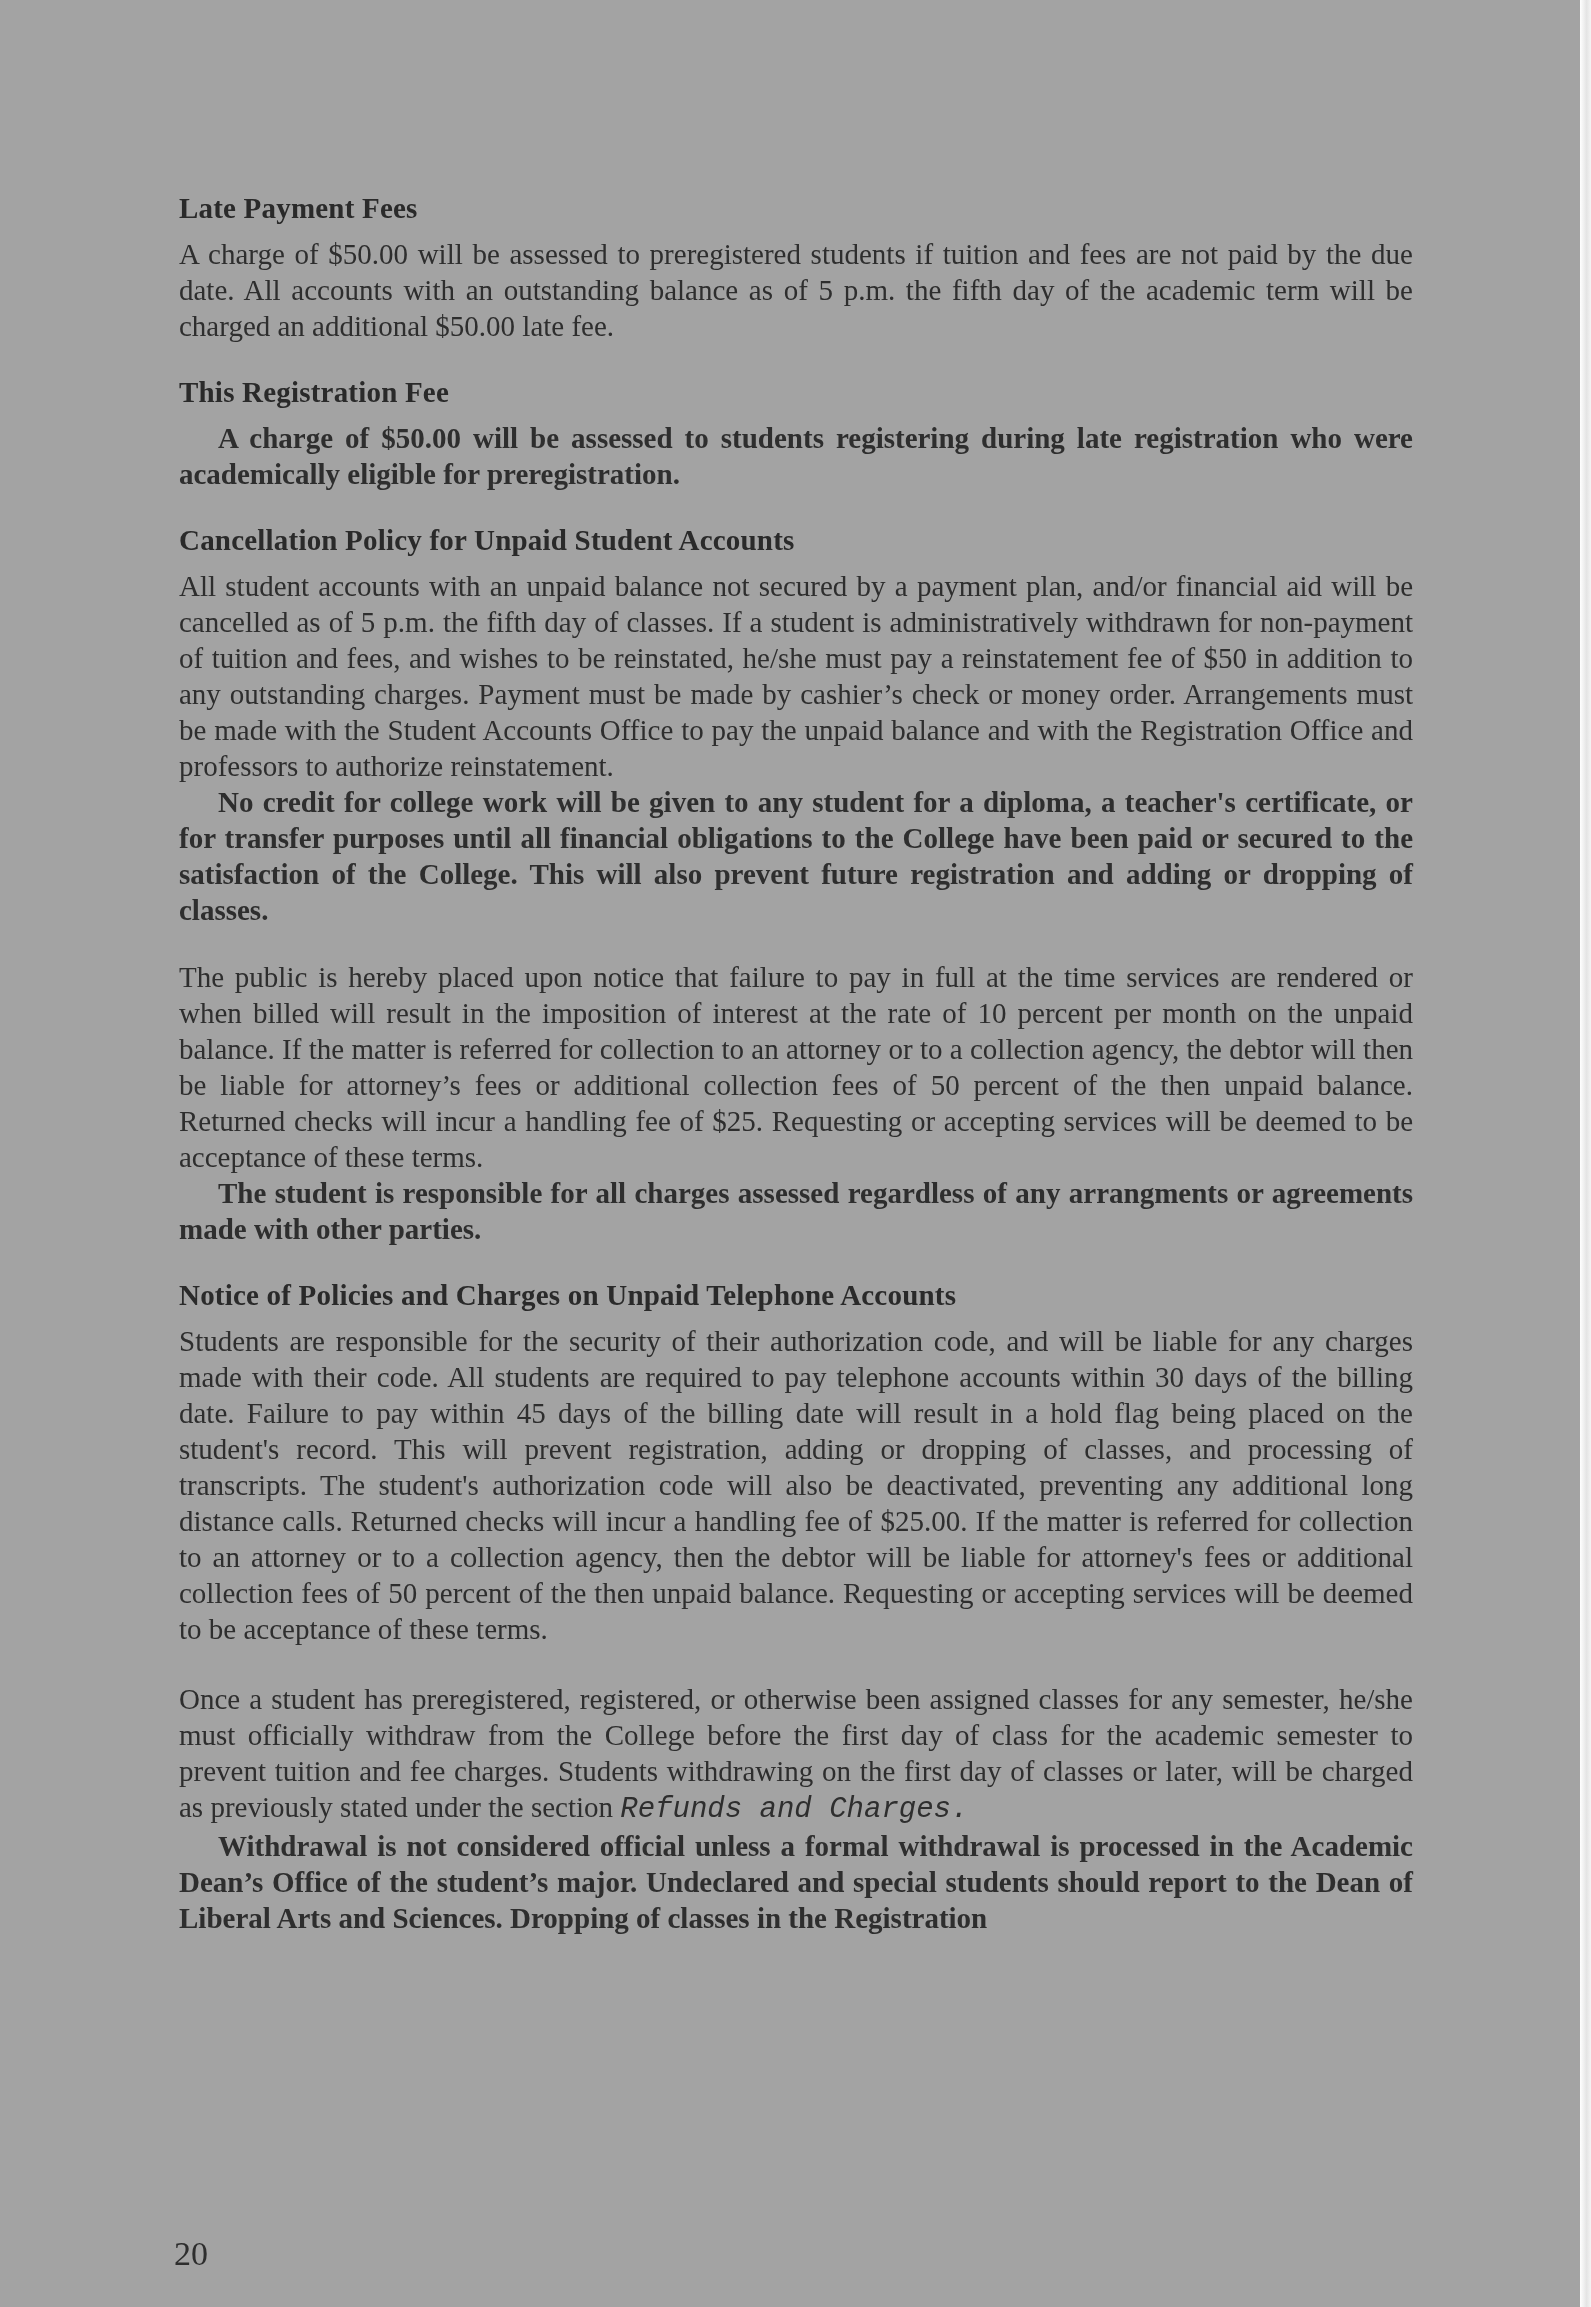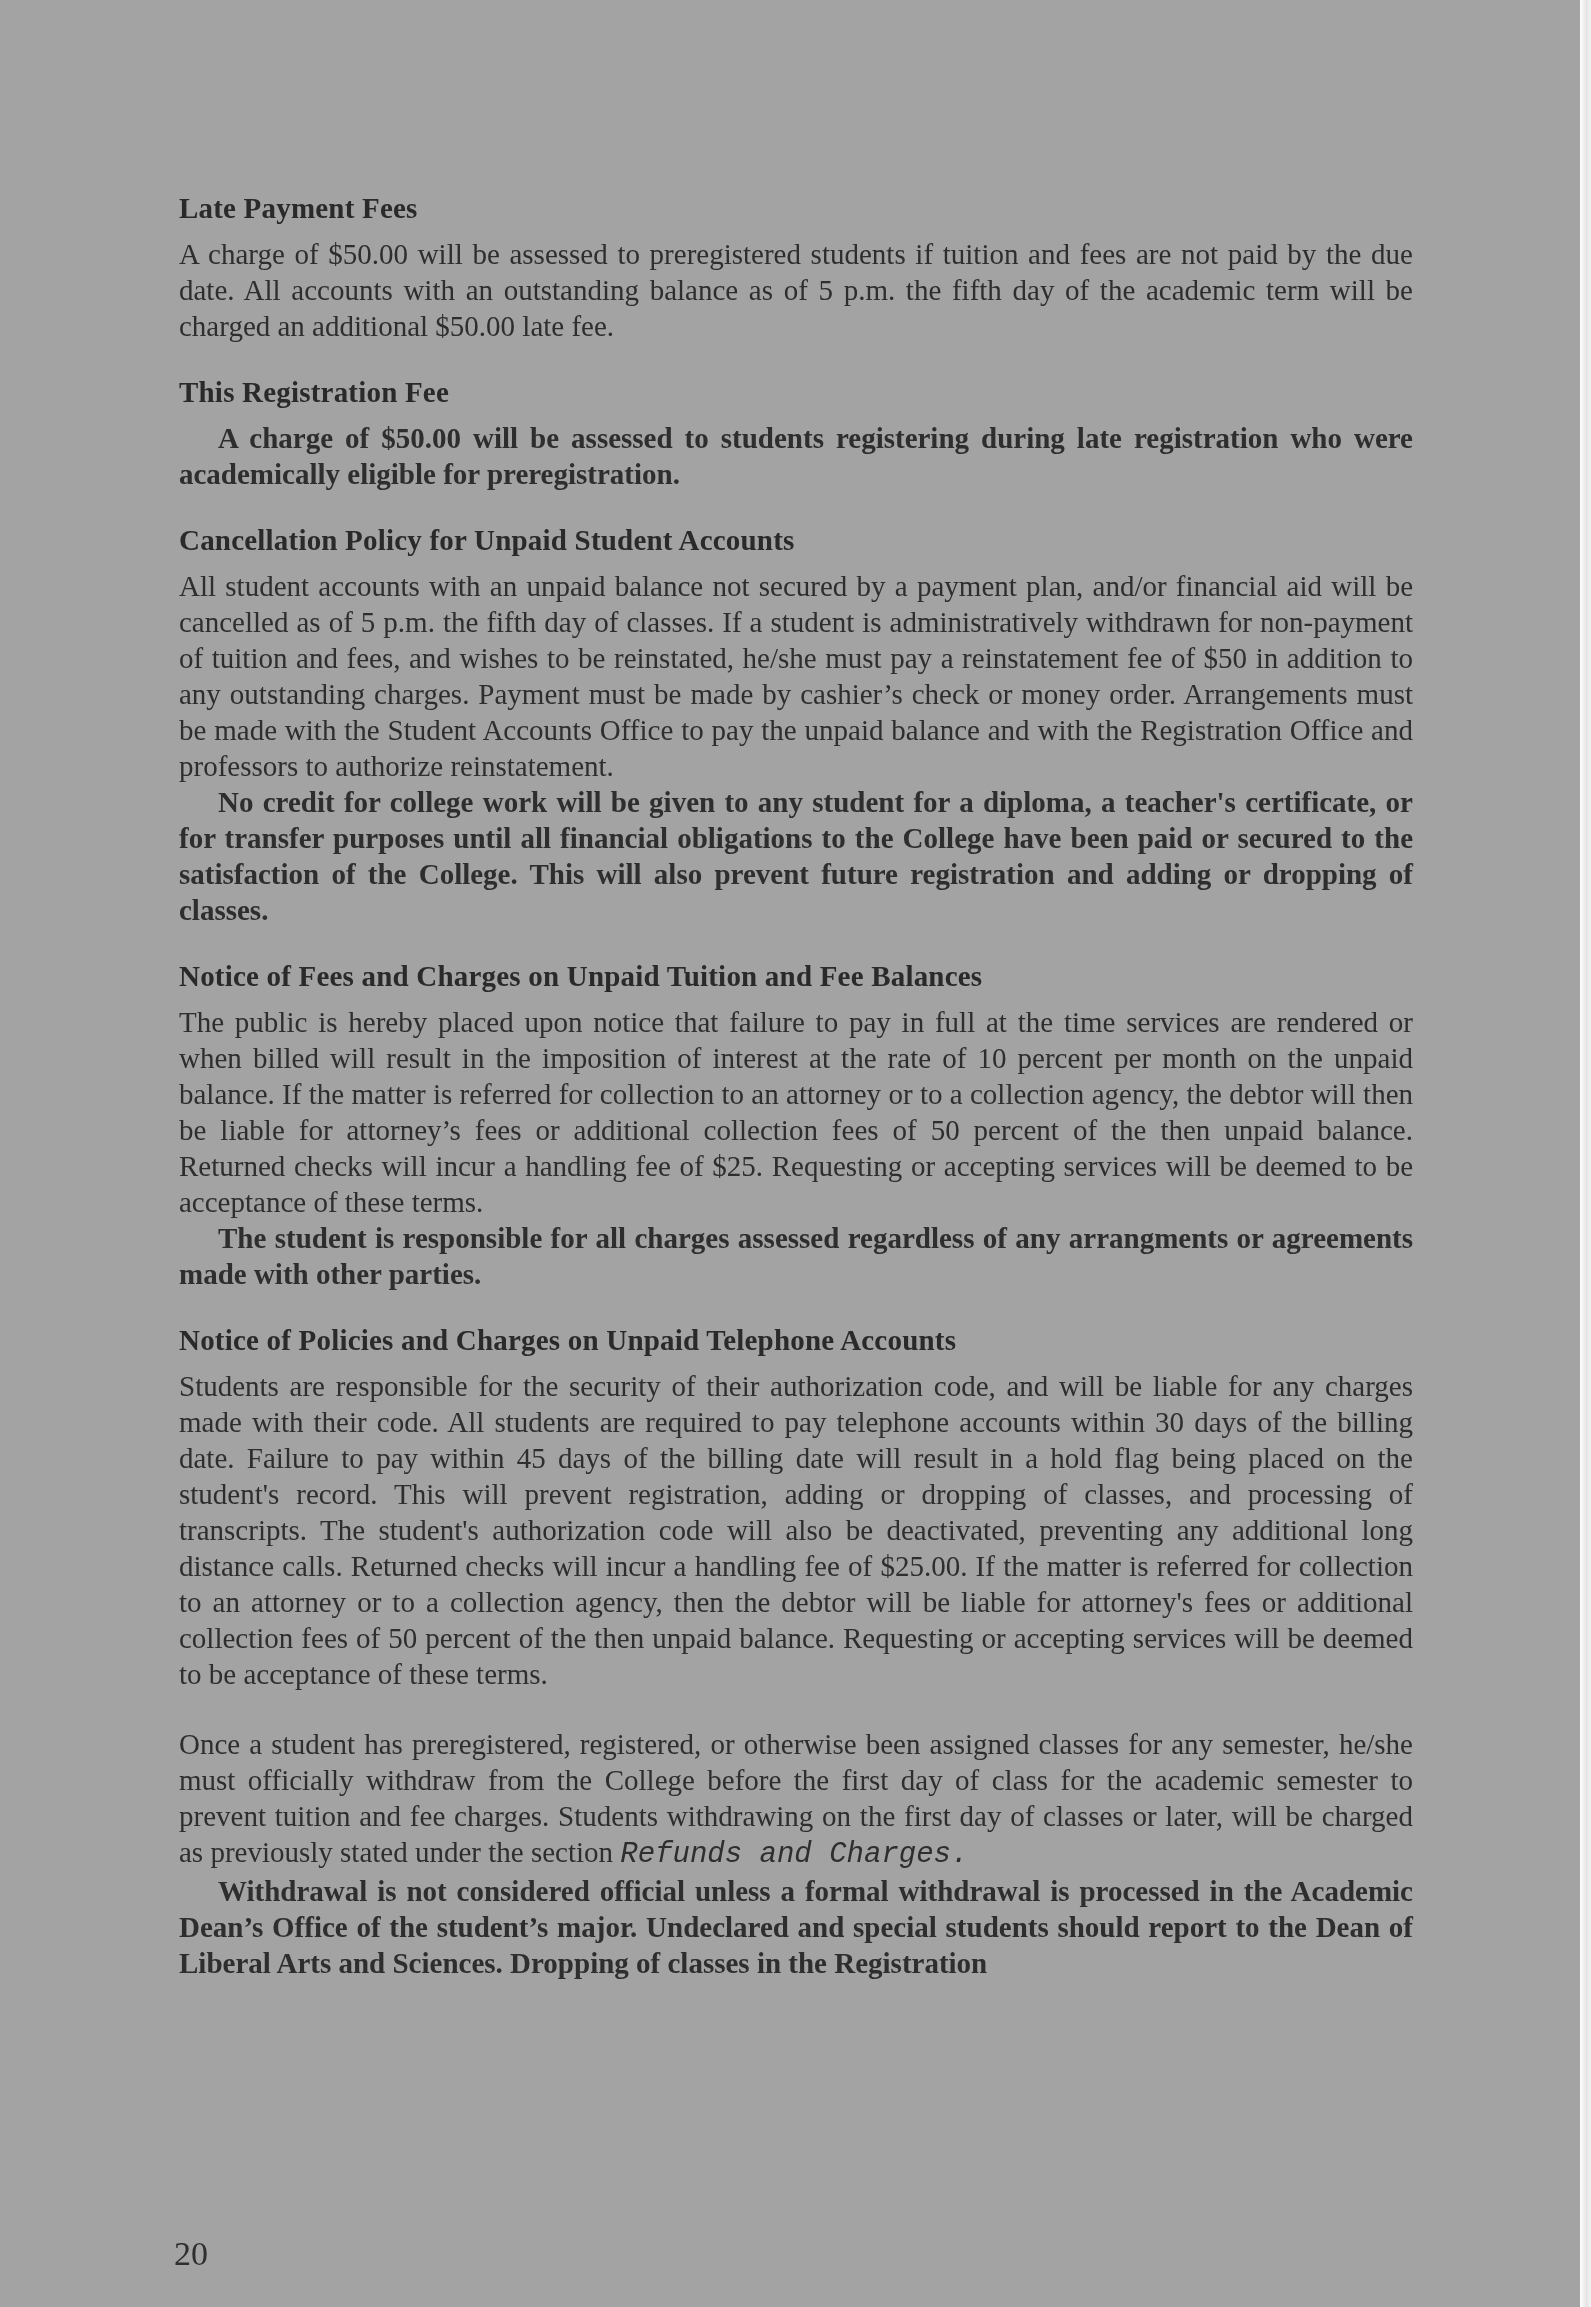--- a/index.html
+++ b/index.html
@@ -86,21 +86,20 @@
       <p class="para indent">A charge of $50.00 will be assessed to students registering during late registration who were academically eligible for preregistration.</p>
     </section>
 
     <section class="section" id="sec-cancellation">
       <h2 class="heading">Cancellation Policy for Unpaid Student Accounts</h2>
       <p class="para">All student accounts with an unpaid balance not secured by a payment plan, and/or finan­cial aid will be cancelled as of 5 p.m. the fifth day of classes. If a student is administrative­ly withdrawn for non-payment of tuition and fees, and wishes to be reinstated, he/she must pay a reinstatement fee of $50 in addition to any outstanding charges. Payment must be made by cashier’s check or money order. Arrangements must be made with the Student Accounts Office to pay the unpaid balance and with the Registration Office and professors to authorize reinstatement.</p>
       <p class="para indent">No credit for college work will be given to any student for a diploma, a teacher's cer­tificate, or for transfer purposes until all financial obligations to the College have been paid or secured to the satisfaction of the College. This will also prevent future registra­tion and adding or dropping of classes.</p>
     </section>
 
     <section class="section" id="sec-notice-fees">
-      <h2 class="heading">Notice of Fees and Charges on Unpaid Tuition and Fee Balances</h2>
       <p class="para">The public is hereby placed upon notice that failure to pay in full at the time services are rendered or when billed will result in the imposition of interest at the rate of 10 percent per month on the unpaid balance. If the matter is referred for collection to an attorney or to a collection agency, the debtor will then be liable for attorney’s fees or additional collection fees of 50 percent of the then unpaid balance. Returned checks will incur a handling fee of $25. Requesting or accepting services will be deemed to be acceptance of these terms.</p>
       <p class="para indent">The student is responsible for all charges assessed regardless of any arrangments or agreements made with other parties.</p>
     </section>
 
     <section class="section" id="sec-notice-telephone">
       <h2 class="heading">Notice of Policies and Charges on Unpaid Telephone Accounts</h2>
       <p class="para">Students are responsible for the security of their authorization code, and will be liable for any charges made with their code. All students are required to pay telephone accounts within 30 days of the billing date. Failure to pay within 45 days of the billing date will result in a hold flag being placed on the student's record. This will prevent reg­istration, adding or dropping of classes, and processing of transcripts. The student's authorization code will also be deactivated, preventing any additional long distance calls. Returned checks will incur a handling fee of $25.00. If the matter is referred for collec­tion to an attorney or to a collection agency, then the debtor will be liable for attorney's fees or additional collection fees of 50 percent of the then unpaid balance. Requesting or accepting services will be deemed to be acceptance of these terms.</p>
     </section>
 
     <section class="section" id="sec-withdrawal">

